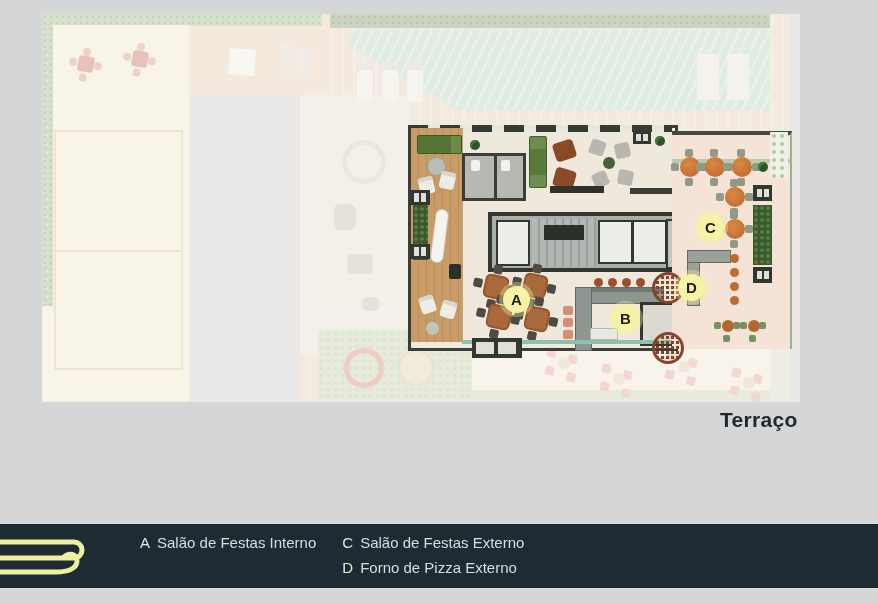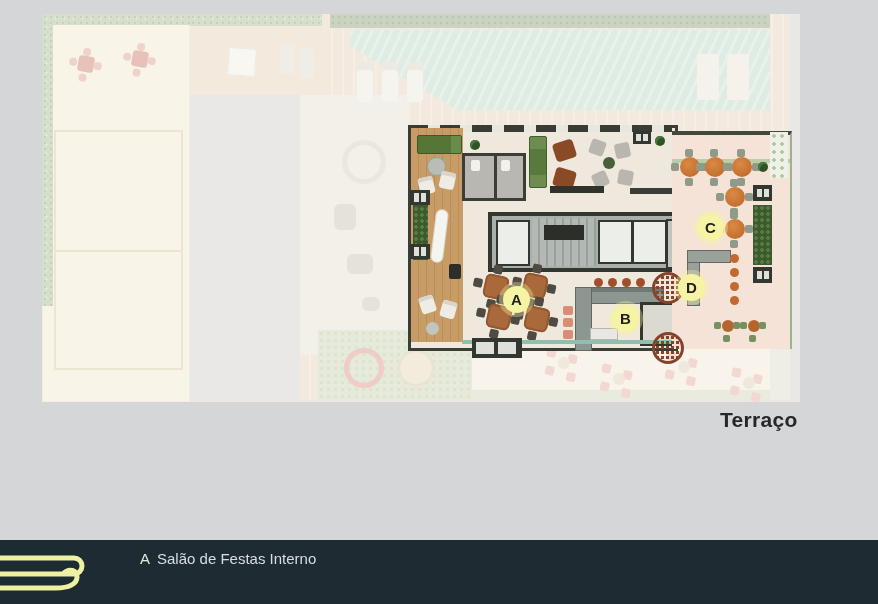--- a/index.html
+++ b/index.html
@@ -105,21 +105,21 @@
   .planter-right{left:711px;top:191px;width:19px;height:60px;}
   .planter-tr{left:728px;top:118px;width:18px;height:46px;background:#eef1e7;background-image:radial-gradient(#b7c8a5 2px,transparent 2.1px);background-size:8px 8px;}
 
   
   .marker{position:absolute;width:27px;height:27px;border-radius:50%;background:#f6f3a4;color:#202022;
     font-weight:bold;font-size:15px;display:flex;align-items:center;justify-content:center;
     box-shadow:0 0 0 4px rgba(246,243,164,.35);cursor:pointer;}
   
   .floor-title{position:absolute;left:720px;top:408px;font-size:21px;font-weight:bold;color:#25282b;letter-spacing:.3px;}
   
-  .footer{position:absolute;left:0;bottom:0;width:878px;height:64px;background:#1e2b33;}
+  .footer{position:absolute;left:0;bottom:16px;width:878px;height:64px;background:#1e2b33;}
   .logo{position:absolute;left:0;top:4px;}
   .legend{position:absolute;left:140px;top:8px;display:flex;gap:26px;}
   .legend-col{display:flex;flex-direction:column;gap:3px;}
   .legend-row{font-size:15px;line-height:22px;color:#d8dde0;white-space:nowrap;}
   .legend-letter{display:inline-block;margin-right:7px;color:#e3e8da;}
 </style>
 </head>
 <body>
 
 <div class="plan">
@@ -284,14 +284,22 @@
   <svg class="logo" width="110" height="58" viewBox="0 0 110 58">
     <path d="M -15 14 H 74 a 8 8 0 0 1 8 8 a 8 8 0 0 1 -8 8 H -15" fill="none" stroke="#eef0a2" stroke-width="5" stroke-linejoin="round"></path>
     <path d="M -15 44 H 56 c 13 0 21 -4 21 -11 c 0 -7 -8 -9 -13 -4" fill="none" stroke="#eef0a2" stroke-width="5" stroke-linecap="round"></path>
   </svg>
   <div class="legend">
     <div class="legend-col">
       <div class="legend-row">
         <span class="legend-letter">A</span><span class="legend-label">Salão de Festas Interno</span>
       </div>
     </div>
+    <div class="legend-col">
+      <div class="legend-row">
+        <span class="legend-letter">C</span><span class="legend-label">Salão de Festas Externo</span>
+      </div>
+      <div class="legend-row">
+        <span class="legend-letter">D</span><span class="legend-label">Forno de Pizza Externo</span>
+      </div>
+    </div>
   </div>
 </div>
 
 </body></html>

